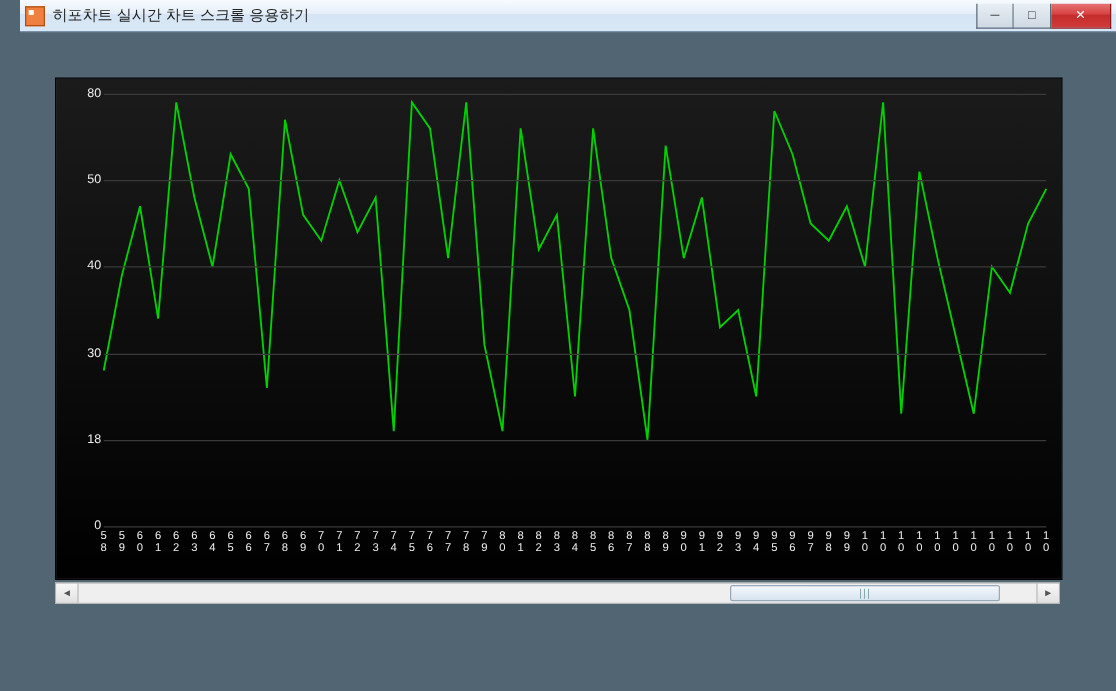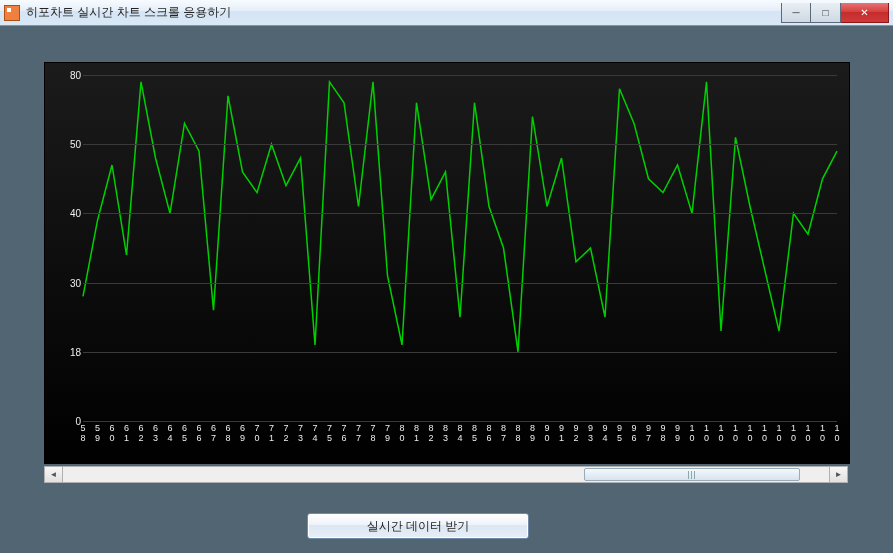--- a/index.html
+++ b/index.html
@@ -14,20 +14,21 @@
   
   .titlebar {
     height: 26px;
     background: linear-gradient(to bottom, #f7fbff 0%, #e4eef8 45%, #d6e5f5 46%, #d9e8f6 100%);
     border-bottom: 1px solid #7a95b0;
     display: flex;
     align-items: center;
     padding: 0 4px;
     box-sizing: border-box;
     position: relative;
+    margin-left: 16px;
   }
   .app-icon {
     width: 16px;
     height: 16px;
     margin-right: 6px;
     background: #f08040;
     border: 1px solid #b05010;
     box-sizing: border-box;
     position: relative;
   }
@@ -359,17 +360,14 @@
   </div>
 
   <div class="hscroll">
     <div class="arrow left">◄</div>
     <div class="track">
       <div class="thumb" style="left: 520.88px; width: 214.48px;"></div>
     </div>
     <div class="arrow right">►</div>
   </div>
 
-  <div class="action-btn">
-    <span>실시간 데이터 받기</span>
-  </div>
 
 </div>
 
 </body></html>

